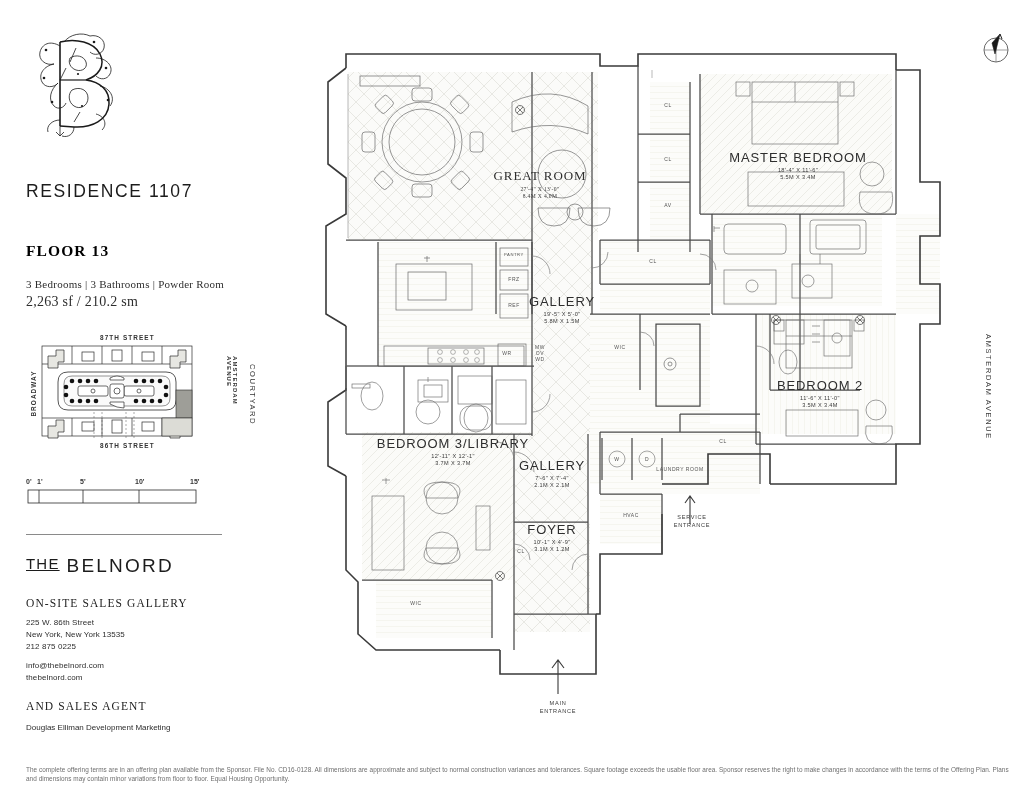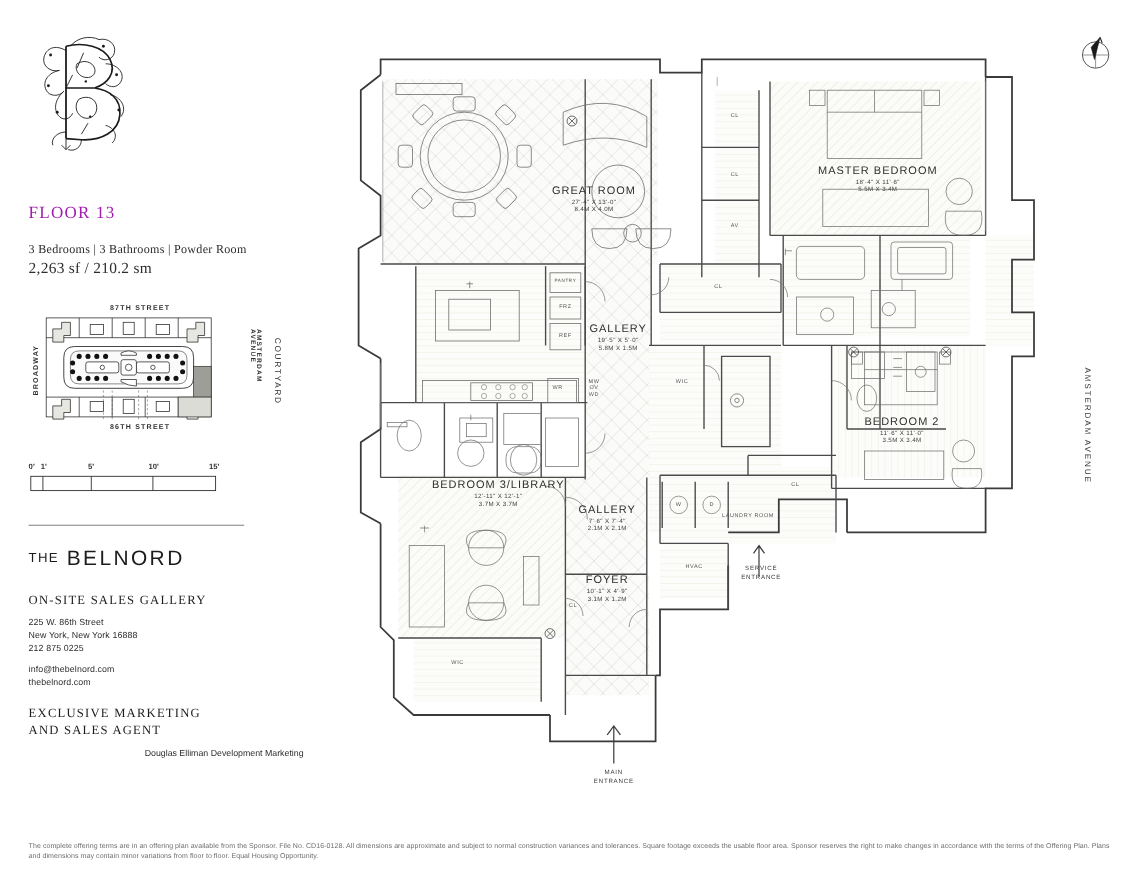--- a/index.html
+++ b/index.html
@@ -29,21 +29,21 @@
     font-family: "Liberation Sans", sans-serif;
     font-size: 17.5px; letter-spacing: 1.6px;
     font-weight: 400; color: #1c1c1c;
     margin-top: 37px;
   }
 
   #floor-block { margin-top: 40px; }
   #floor-number {
     font-family: "Liberation Serif", serif;
     font-size: 15.5px; letter-spacing: 1.1px;
-    color: #a21caf; font-weight: 400;
+    color: #000000; font-weight: 700;
   }
   #unit-mix {
     font-family: "Liberation Serif", serif;
     font-size: 11px; letter-spacing: .25px;
     margin-top: 18px; color: #2d2d2d;
   }
   #unit-area {
     font-family: "Liberation Serif", serif;
     font-size: 14px; letter-spacing: .25px;
     margin-top: 4px; color: #2d2d2d;
@@ -87,22 +87,22 @@
   }
 
   #hr-divider {
     width: 196px; height: 1px;
     background: #8a8a8a; margin-top: 24px;
   }
 
   #brand-block { margin-top: 20px; }
   #brand-the {
     font-family: "Liberation Sans", sans-serif;
-    font-size: 12px; letter-spacing: 1.2px;
-    display: inline-block; vertical-align: 3px; color: #1c1c1c;
+    font-size: 15px; letter-spacing: 1.2px;
+    display: inline-block; vertical-align: 3px; color: #1c1c1c; text-decoration: underline;
   }
   #brand-name {
     font-family: "Liberation Sans", sans-serif;
     font-size: 19px; letter-spacing: 2.2px;
     display: inline-block; margin-left: 7px; color: #1c1c1c;
   }
 
   #sales-gallery-heading {
     font-family: "Liberation Serif", serif;
     font-size: 11.5px; letter-spacing: 1.1px;
@@ -114,21 +114,21 @@
   }
   #addr-group { margin-top: 9px; }
   #contact-group { margin-top: 10px; }
 
   #exclusive-heading {
     font-family: "Liberation Serif", serif;
     font-size: 11.5px; letter-spacing: 1.1px;
     margin-top: 17px; color: #1c1c1c; line-height: 14.5px;
   }
   #agent-name {
-    font-size: 8px; margin-top: 9px; color: #2d2d2d; text-align: right;
+    font-size: 8px; margin-top: 9px; color: #2d2d2d;
   }
 
   
   #disclaimer {
     position: absolute; left: 26px; top: 765px;
     width: 985px;
     font-size: 6.4px; line-height: 9.2px;
     color: #6e6e6e; letter-spacing: .05px;
   }
 
@@ -140,21 +140,21 @@
   #plan-svg { position: absolute; left: 0; top: 0; }
 
   .room-label {
     position: absolute;
     text-align: center;
     font-family: "Liberation Sans", sans-serif;
     color: #2e2e2e;
     pointer-events: none;
   }
   .room-label .rm-name {
-    font-size: 10px; letter-spacing: .9px; white-space: nowrap;
+    font-size: 13px; letter-spacing: .9px; white-space: nowrap;
   }
   .room-label .rm-dim {
     font-size: 5.6px; letter-spacing: .35px;
     margin-top: 2px; white-space: nowrap; color: #3a3a3a;
   }
   .room-label .rm-dim2 {
     font-size: 5.6px; letter-spacing: .35px;
     margin-top: 1px; white-space: nowrap; color: #3a3a3a;
   }
 
@@ -213,20 +213,21 @@
     <circle cx="64" cy="14" r="1.3" fill="#1a1a1a" stroke="none"></circle>
     <circle cx="76" cy="40" r="1.3" fill="#1a1a1a" stroke="none"></circle>
     <circle cx="78" cy="72" r="1.3" fill="#1a1a1a" stroke="none"></circle>
     <circle cx="48" cy="46" r="1.1" fill="#1a1a1a" stroke="none"></circle>
     <circle cx="52" cy="78" r="1.1" fill="#1a1a1a" stroke="none"></circle>
     <path d="M40 30 C46 26 54 28 56 34 C58 40 52 44 46 42 C40 40 38 34 40 30Z"></path>
     <path d="M42 62 C50 58 58 62 58 70 C58 78 50 82 44 78 C38 74 38 66 42 62Z"></path>
     <path d="M36 40 L30 52 M46 20 L40 34 M50 84 L44 94"></path>
   </svg>
 
+  <div id="residence-title">RESIDENCE 1107</div>
 
   <div id="floor-block">
     <div id="floor-number">FLOOR 13</div>
     <div id="unit-mix">3 Bedrooms  |  3 Bathrooms  |  Powder Room</div>
     <div id="unit-area">2,263 sf / 210.2 sm</div>
   </div>
 
   
   <div id="keyplan-wrap">
     <svg id="keyplan-svg" width="200" height="118" viewBox="0 0 200 118">
@@ -322,31 +323,30 @@
 
   
   <div id="brand-block">
     <span id="brand-the">THE</span><span id="brand-name">BELNORD</span>
   </div>
 
   <div id="sales-gallery-heading">ON-SITE SALES GALLERY</div>
 
   <div id="addr-group">
     <div class="addr-line">225 W. 86th Street</div>
-    <div class="addr-line">New York, New York 16888</div>
+    <div class="addr-line">New York, New York 13535</div>
     <div class="addr-line">212 875 0225</div>
   </div>
 
   <div id="contact-group">
     <div class="addr-line">info@thebelnord.com</div>
     <div class="addr-line">thebelnord.com</div>
   </div>
 
   <div id="exclusive-heading">
-    <div>EXCLUSIVE MARKETING</div>
     <div>AND SALES AGENT</div>
   </div>
   <div id="agent-name">Douglas Elliman Development Marketing</div>
 </div>
 
 <div id="plan-area">
 
   <svg id="plan-svg" width="736" height="740" viewBox="0 0 736 740">
     <defs>
 
@@ -617,21 +617,21 @@
       <circle cx="560" cy="306" r="4.5"></circle>
         <path d="M557 303 l6 6 M563 303 l-6 6"></path>
     </g>
 
     <g stroke="#3a3a3a" stroke-width="1.1" fill="none">
       <path d="M258 680 L258 646 M252 654 L258 646 L264 654"></path>
       <path d="M390 510 L390 482 M385 489 L390 482 L395 489"></path>
     </g>
   </svg>
 
-  <div class="room-label" style="left:160px; top:154px; width:160px;">
+  <div class="room-label" style="left:160px; top:154px; width:160px;font-family:Liberation Serif, serif;">
     <div class="rm-name">GREAT ROOM</div>
     <div class="rm-dim">27'-4" X 13'-0"</div>
     <div class="rm-dim2">8.4M X 4.0M</div>
   </div>
 
   <div class="room-label" style="left:410px; top:136px; width:176px;">
     <div class="rm-name">MASTER BEDROOM</div>
     <div class="rm-dim">18'-4" X 11'-6"</div>
     <div class="rm-dim2">5.5M X 3.4M</div>
   </div>

